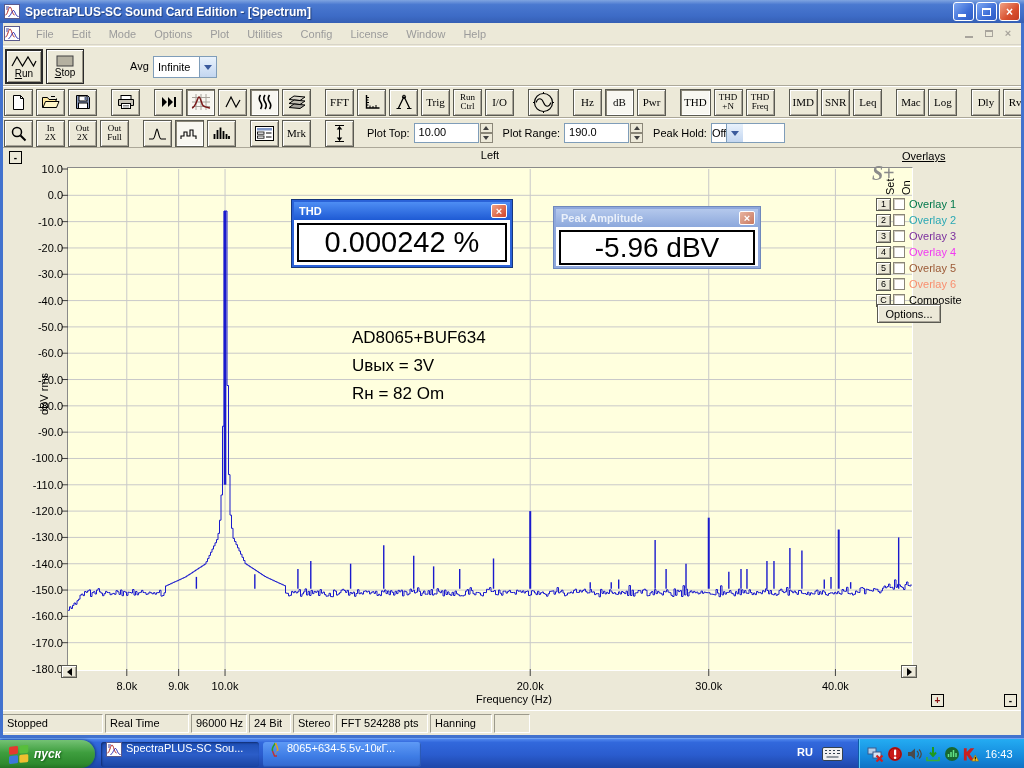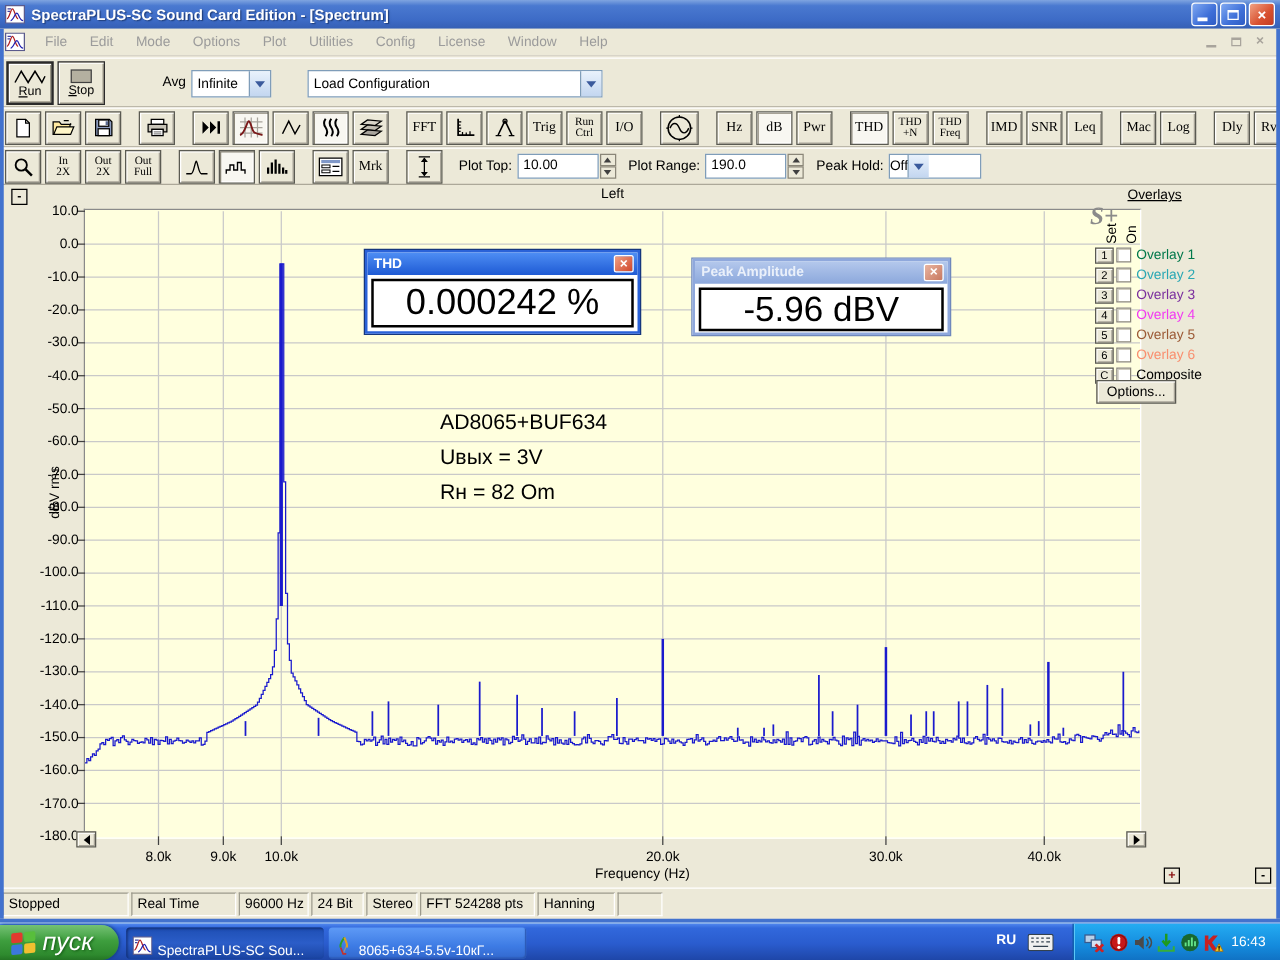--- a/index.html
+++ b/index.html
@@ -124,23 +124,23 @@
   .win-frame-r{position:absolute;right:0;top:23px;width:3px;height:712px;background:#4272CE;}
   .win-frame-b{position:absolute;left:0;top:735px;width:1024px;height:3px;background:#4272CE;}
 
   
   .taskbar{position:absolute;left:0;top:738px;width:1024px;height:30px;
      background:linear-gradient(180deg,#4F86EE 0%,#3268DC 12%,#2A5CCE 55%,#1E46A8 100%);
      border-top:1px solid #6FA2F2;}
   .start-btn{position:absolute;left:0;top:1px;width:95px;height:28px;border-radius:0 14px 14px 0;
      background:linear-gradient(180deg,#74C274 0%,#3E9E3E 45%,#2E8A2E 85%,#247424 100%);
      box-shadow:1px 0 3px #123C7A;display:flex;align-items:center;padding-left:7px;gap:3px;}
-  .start-text{color:#fff;font-weight:normal;font-style:italic;font-size:20px;text-shadow:1px 1px 2px #155A15;}
+  .start-text{color:#fff;font-weight:bold;font-style:italic;font-size:12px;text-shadow:1px 1px 2px #155A15;}
   .task{position:absolute;top:3px;width:158px;height:25px;border-radius:3px;color:#fff;
-     display:flex;align-items:flex-end;gap:4px;padding-left:5px;font-size:11px;white-space:nowrap;overflow:hidden;}
+     display:flex;align-items:flex-start;gap:4px;padding-left:5px;font-size:11px;white-space:nowrap;overflow:hidden;}
   .task.active{background:linear-gradient(180deg,#1E4FB4 0%,#2B5DC8 50%,#1A44A2 100%);box-shadow:inset 1px 1px 2px #102C70;}
   .task.inactive{background:linear-gradient(180deg,#5E9AF6 0%,#3D7BE4 60%,#3368CE 100%);box-shadow:inset -1px -1px 1px #2A56B0;}
   .tray{position:absolute;left:858px;top:0;width:166px;height:30px;
      background:linear-gradient(180deg,#24ACF2 0%,#148ADC 60%,#1070C2 100%);
      border-left:1px solid #0C5CA8;box-shadow:inset 1px 0 0 #5AC8F8;display:flex;align-items:center;}
   .lang-ind{position:absolute;left:797px;top:7px;color:#fff;font-size:11px;font-weight:bold;}
   .kb-ind{position:absolute;left:822px;top:8px;}
   .tray-icons{display:flex;align-items:center;gap:2px;margin-left:8px;}
   .tray-ic{width:17px;height:16px;display:flex;align-items:center;justify-content:center;}
   .clock{color:#fff;font-size:11px;margin-left:6px;}
@@ -205,26 +205,20 @@
       <span class="ticon" id="stop-icon-slot">
           <svg width="20" height="12" viewBox="0 0 20 12">
             <rect x="2" y="1" width="16" height="10" fill="#B4B0A0" stroke="#404040"></rect>
           </svg>
         </span>
       <span id="stop-label"><u>S</u>top</span>
     </div>
     <span class="lbl" style="position:absolute;left:130px;top:13px">Avg</span>
     <div class="combo" style="left:153px;top:9px;width:64px">
       <span class="cval">Infinite</span>
-      <span class="dd-btn">
-          <span class="arr-dn"></span>
-        </span>
-    </div>
-    <div class="combo" style="left:246px;top:9px;width:236px">
-      <span class="cval">Load Configuration</span>
       <span class="dd-btn">
           <span class="arr-dn"></span>
         </span>
     </div>
   </div>
 
   <div class="toolbar t2" id="toolbar-main">
       <div class="tb-btn">
         <span class="ticon">
           <svg width="17" height="17" viewBox="0 0 17 17">

